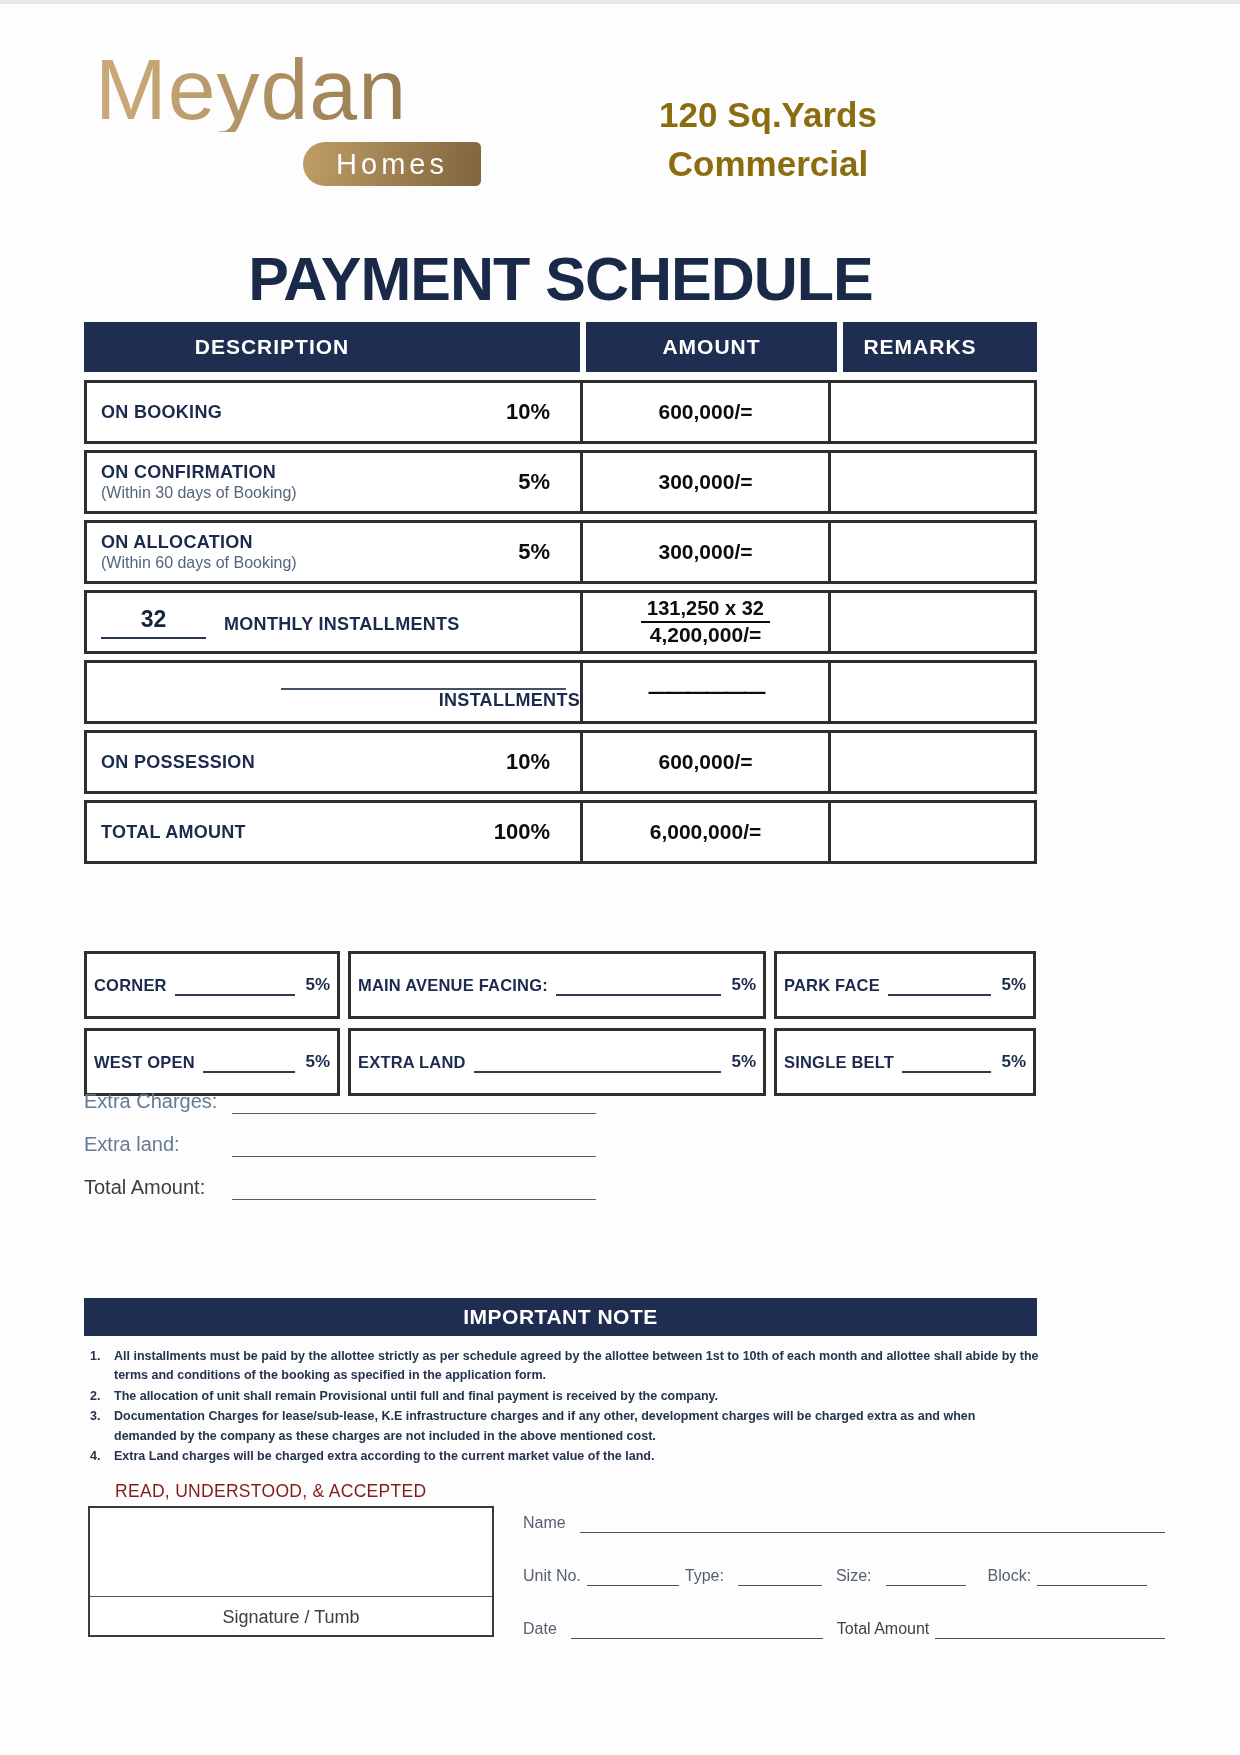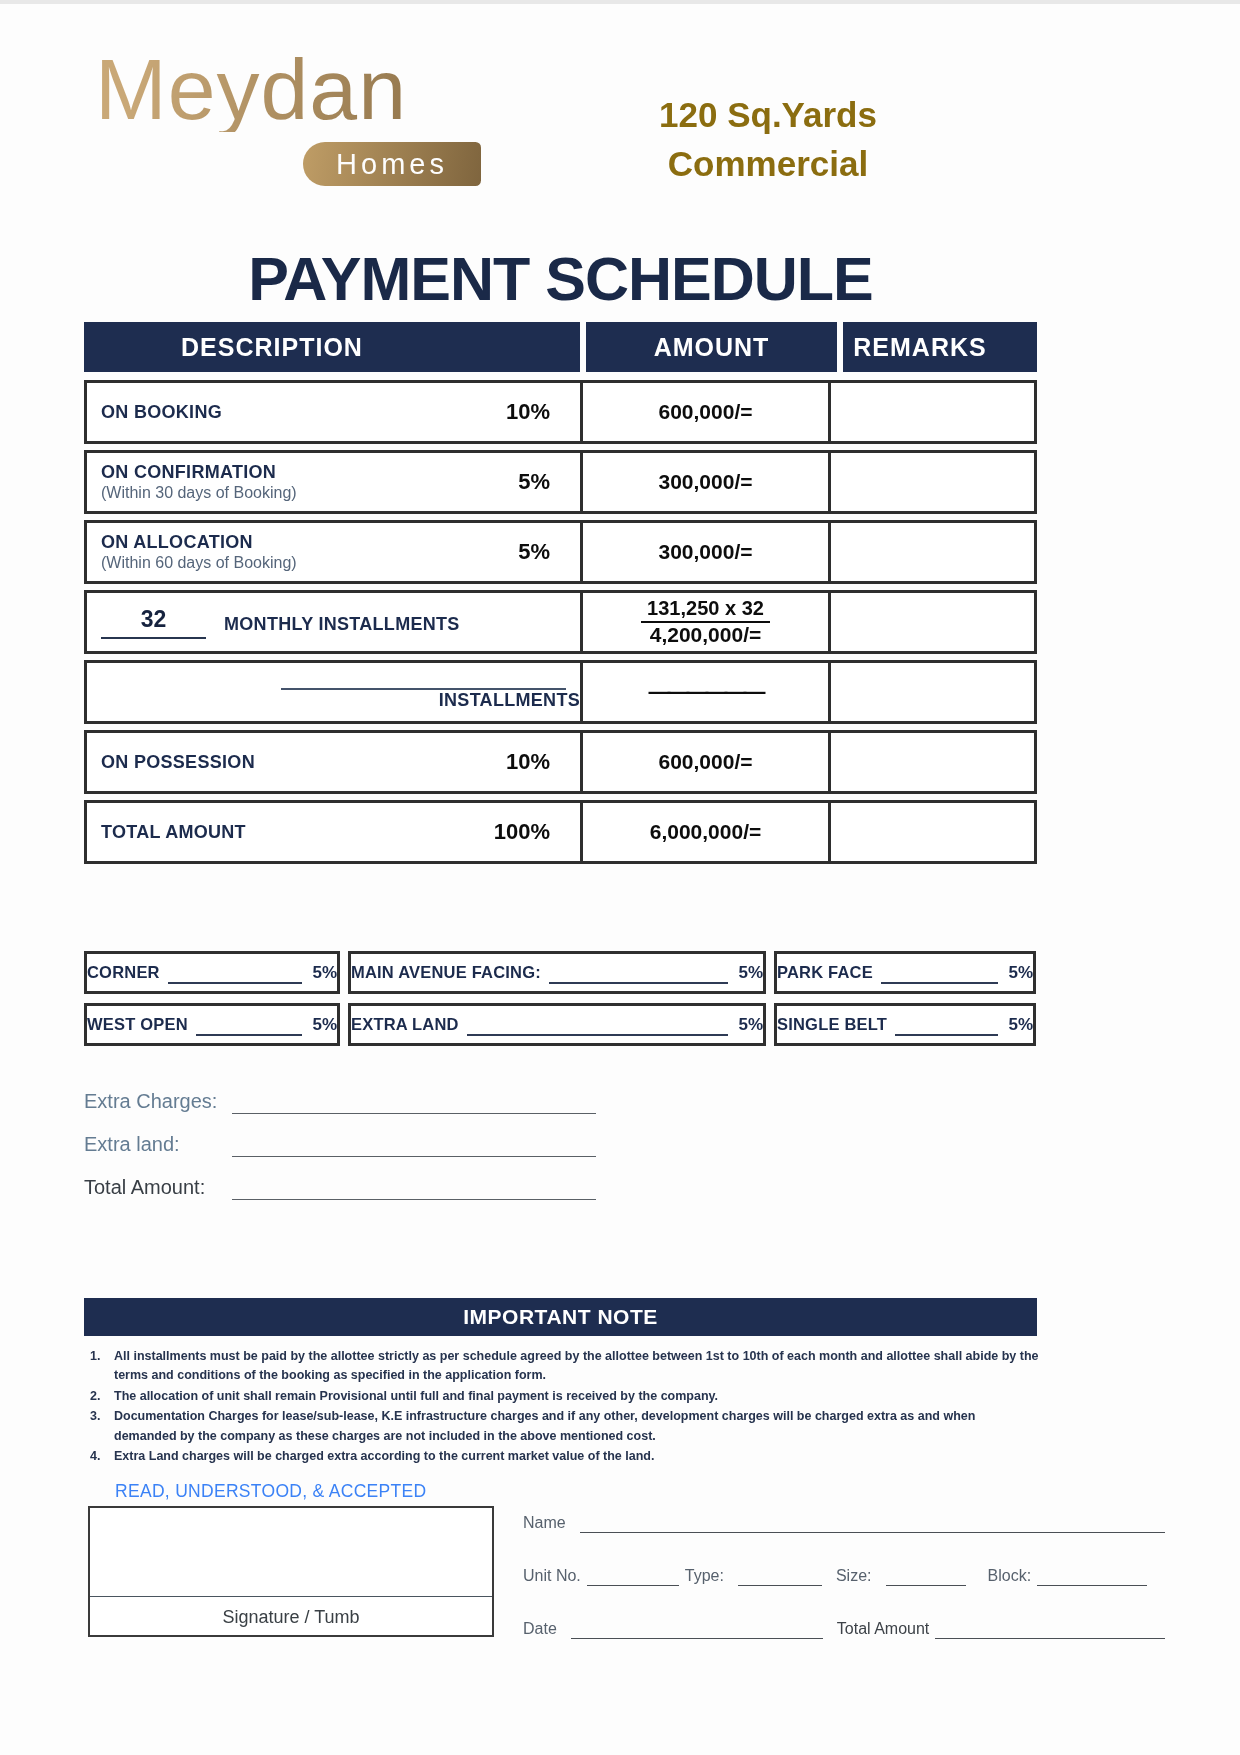--- a/index.html
+++ b/index.html
@@ -36,21 +36,21 @@
   }
 
   
   .thead {
     position:absolute; left:84px; top:318px; width:953px;
     display:grid; grid-template-columns:496px 251px 194px; column-gap:6px;
   }
   .th {
     background:#1e2d50; color:#ffffff; height:50px;
     display:flex; align-items:center; justify-content:center;
-    font-size:25px; font-weight:700; letter-spacing:1px;
+    font-size:21px; font-weight:700; letter-spacing:1px;
   }
   .th.desc   { padding-right:120px; }
   .th.remark { padding-right:40px; }
 
   .tbody { position:absolute; left:84px; top:376px; width:953px; }
   .trow {
     display:flex; height:64px; margin-bottom:6px;
     border:3px solid #2e2e2e; background:#fff;
   }
   .td-desc  { width:493px; position:relative; display:flex; flex-direction:column;
@@ -77,22 +77,22 @@
   }
   .written-box .row-label { padding-bottom:4px; }
   .blank-line { width:285px; border-bottom:2px solid #44536b; margin-right:14px; height:30px; }
 
   
   .sur-grid {
     position:absolute; left:84px; top:947px; width:953px;
     display:grid; grid-template-columns:256px 418px 262px; column-gap:8px; row-gap:9px;
   }
   .sur-box {
-    border:3px solid #2f2f2f; height:43px; background:#fff;
-    display:flex; align-items:center; padding:0 0;
+    border:3px solid #2f2f2f; height:68px; background:#fff;
+    display:flex; align-items:center; padding:0 7px;
   }
   .sur-label { color:#1c2b4d; font-weight:700; font-size:16.5px; letter-spacing:0.2px; white-space:nowrap; }
   .sur-line  { flex:1; border-bottom:2px solid #2f3b55; margin:8px 10px 0 8px; height:14px; }
   .sur-pct   { color:#1c2b4d; font-weight:700; font-size:17px; }
 
   
   .charges { position:absolute; left:84px; top:1082px; width:560px; }
   .charge-row { position:relative; height:43px; }
   .charge-label { position:absolute; left:0; top:4px; font-size:20px; }
   .charge-label.muted { color:#647c92; }
@@ -106,21 +106,21 @@
     background:#1e2d50; color:#fff; display:flex; align-items:center; justify-content:center;
     font-size:21px; font-weight:700; letter-spacing:0.5px;
   }
   .notes { position:absolute; left:90px; top:1343px; width:950px; }
   .note-item { display:flex; margin-bottom:1px; }
   .note-num  { width:24px; flex:0 0 24px; color:#26334e; font-weight:700; font-size:12.5px; line-height:1.55; }
   .note-text { flex:1; color:#26334e; font-weight:700; font-size:12.5px; line-height:1.55; }
 
   
   .accept-heading { position:absolute; left:115px; top:1477px;
-                    font-size:17.5px; color:#3b82f6; letter-spacing:0.3px; }
+                    font-size:17.5px; color:#7f1d1d; letter-spacing:0.3px; }
   .sig-box { position:absolute; left:88px; top:1502px; width:406px; height:131px;
              border:2px solid #3a3a3a; background:#fff; }
   .sig-line { position:absolute; left:0; right:0; bottom:38px; border-top:1.6px solid #4a555f; }
   .sig-caption { position:absolute; left:0; right:0; bottom:7px; text-align:center;
                  font-size:18px; color:#3a4045; }
 
   
   .f-row { position:absolute; display:flex; align-items:flex-end; }
   .f-label { font-size:16px; color:#57616d; white-space:nowrap; padding-bottom:1px; }
   .f-label.dark { color:#3d4248; }

